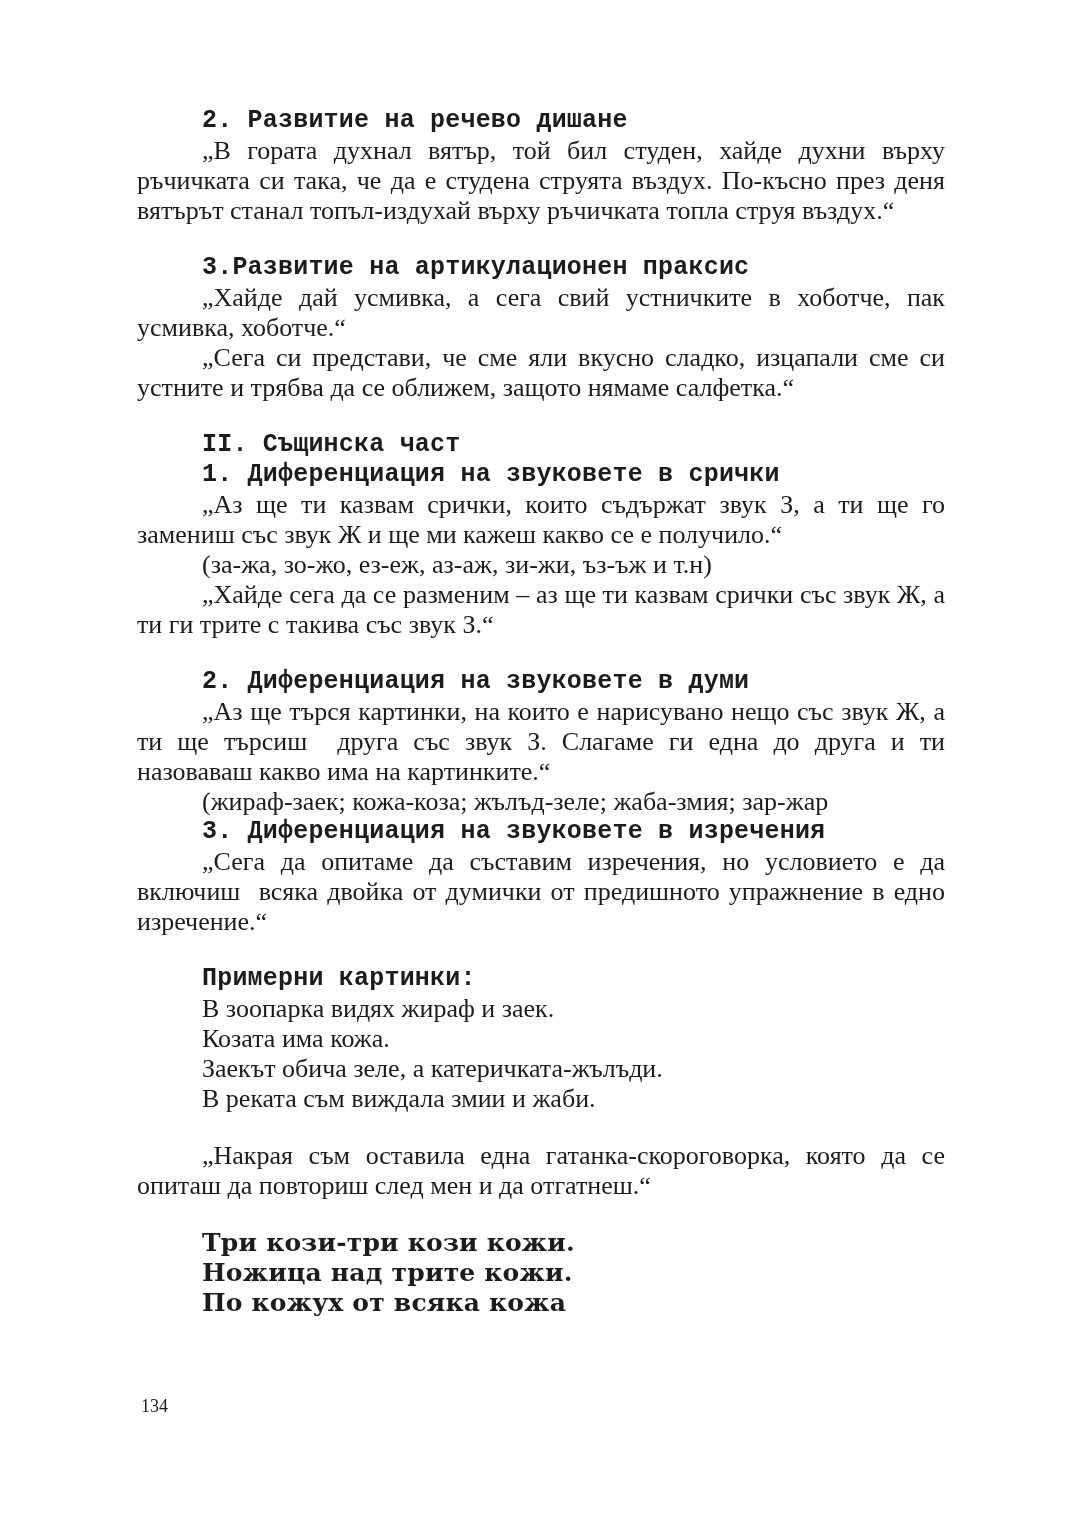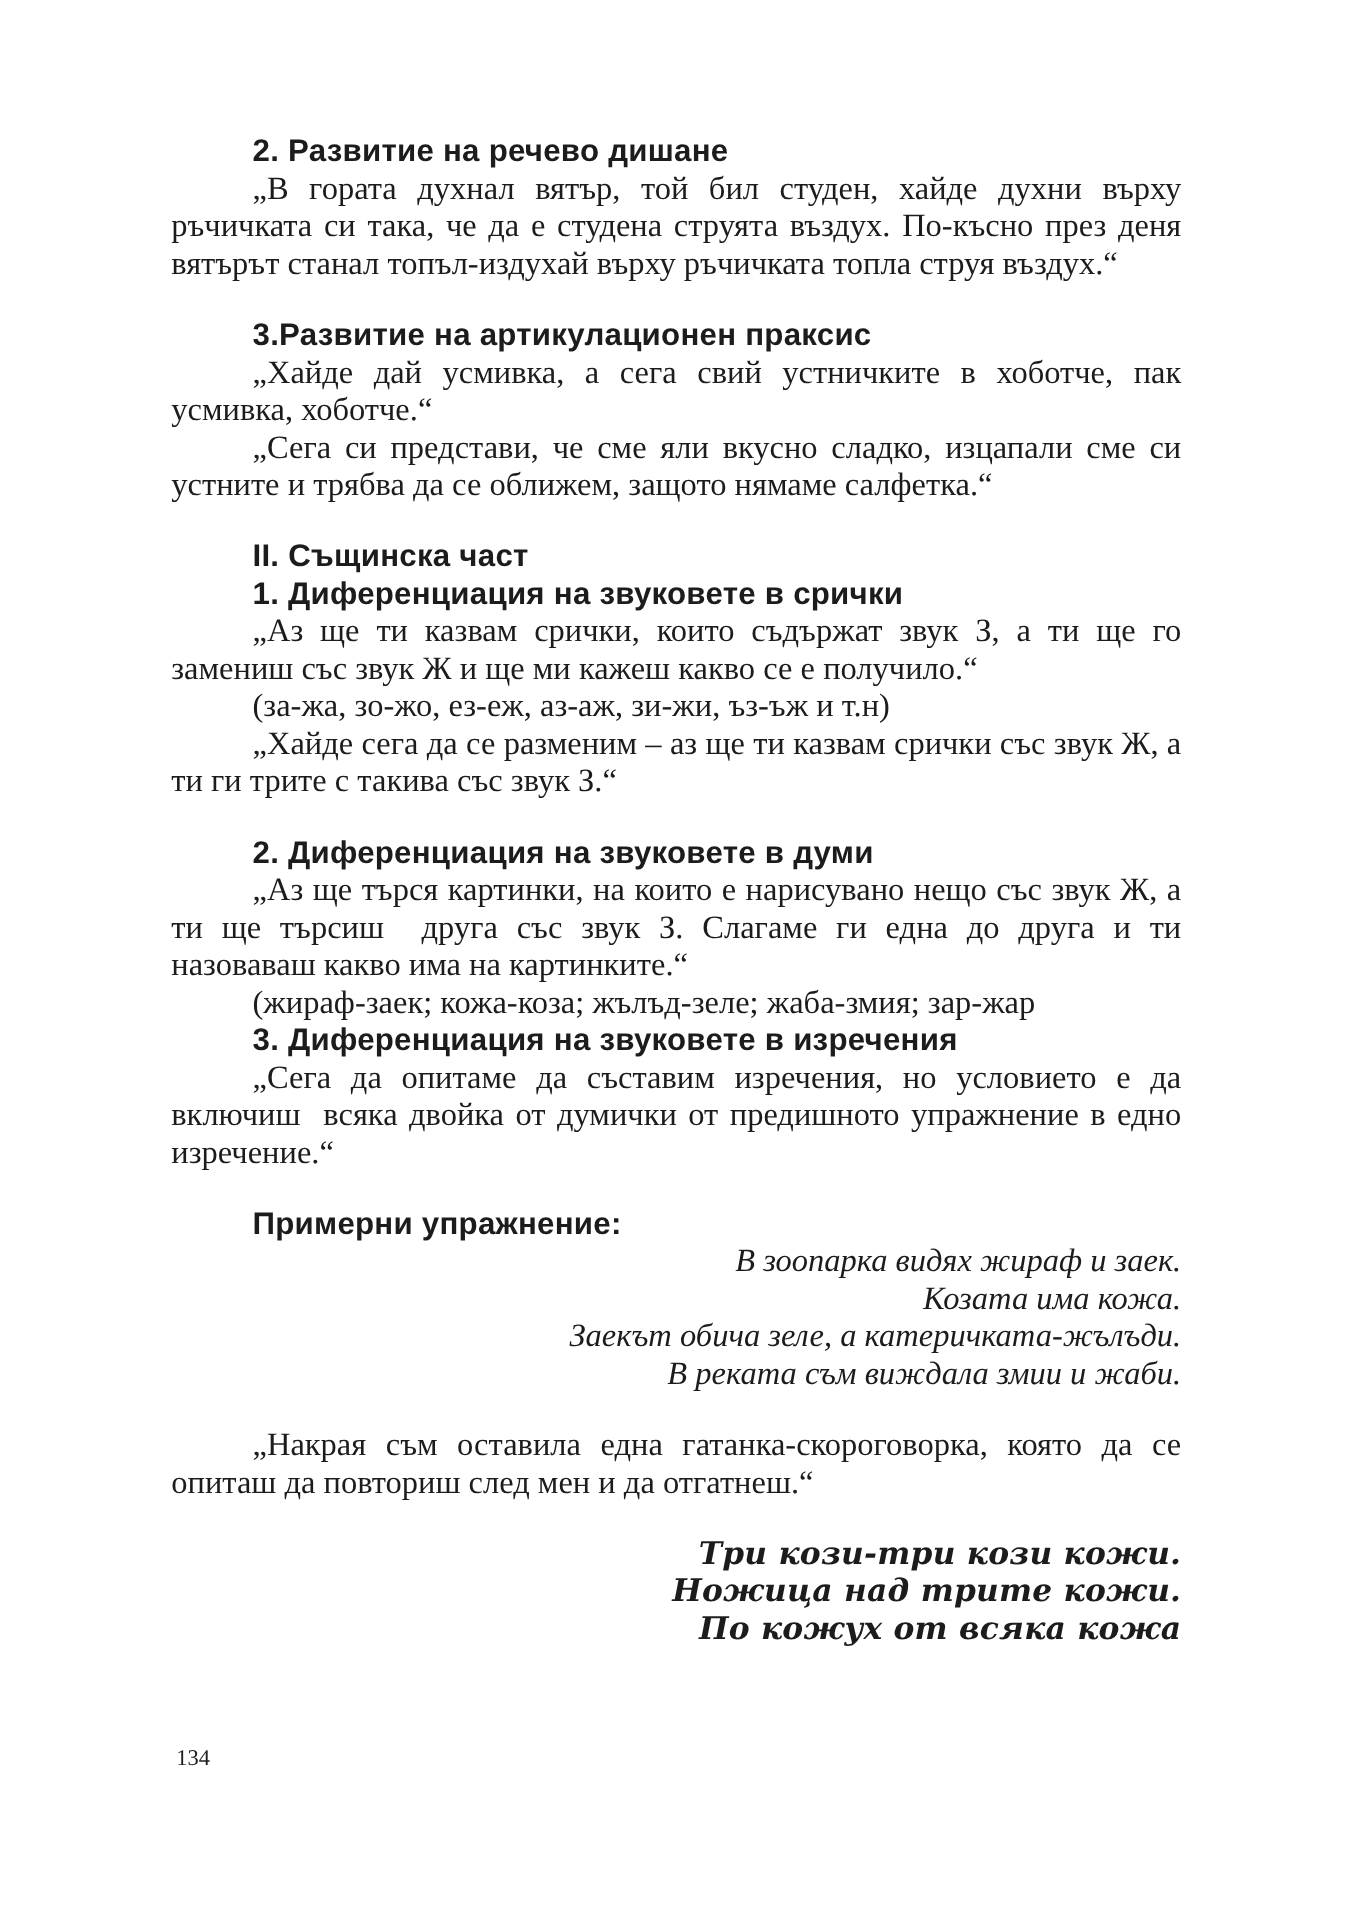--- a/index.html
+++ b/index.html
@@ -21,33 +21,32 @@
     line-height: 30px;
     text-align: justify;
   }
   .h {
     margin: 0;
     font-size: 25px;
     line-height: 30px;
     font-weight: bold;
     text-indent: 65px;
     text-align: left;
-    font-family: Liberation Sans, sans-serif;
+    font-family: Liberation Mono, monospace;
     letter-spacing: 0.2px;
   }
   .para {
     margin: 0;
     text-indent: 65px;
     white-space: pre-wrap;
   }
   .line {
     margin: 0;
     text-indent: 65px;
-    text-align: right;
-    font-style: italic;
+    text-align: left;
   }
   .bold {
     font-weight: bold;
     font-family: "DejaVu Serif", "Liberation Serif", serif;
     font-size: 25px;
     letter-spacing: 0.2px;
   }
   .gap { margin-top: 27px; }
   .page-number {
     position: absolute;
@@ -75,21 +74,21 @@
     <p class="para">„Аз ще ти казвам срички, които съдържат звук З, а ти ще го замениш със звук Ж и ще ми кажеш какво се е получило.“</p>
     <p class="para">(за-жа, зо-жо, ез-еж, аз-аж, зи-жи, ъз-ъж и т.н)</p>
     <p class="para">„Хайде сега да се разменим – аз ще ти казвам срички със звук Ж, а ти ги трите с такива със звук З.“</p>
 
     <h3 class="h gap">2. Диференциация на звуковете в думи</h3>
     <p class="para">„Аз ще търся картинки, на които е нарисувано нещо със звук Ж, а ти ще търсиш  друга със звук З. Слагаме ги една до друга и ти назоваваш какво има на картинките.“</p>
     <p class="para">(жираф-заек; кожа-коза; жълъд-зеле; жаба-змия; зар-жар</p>
     <h3 class="h">3. Диференциация на звуковете в изречения</h3>
     <p class="para">„Сега да опитаме да съставим изречения, но условието е да включиш  всяка двойка от думички от предишното упражнение в едно изречение.“</p>
 
-    <h3 class="h gap">Примерни упражнение:</h3>
+    <h3 class="h gap">Примерни картинки:</h3>
     <p class="line">В зоопарка видях жираф и заек.</p>
     <p class="line">Козата има кожа.</p>
     <p class="line">Заекът обича зеле, а катеричката-жълъди.</p>
     <p class="line">В реката съм виждала змии и жаби.</p>
 
     <p class="para gap">„Накрая съм оставила една гатанка-скороговорка, която да се опиташ да повториш след мен и да отгатнеш.“</p>
 
     <p class="line bold gap">Три кози-три кози кожи.</p>
     <p class="line bold">Ножица над трите кожи.</p>
     <p class="line bold">По кожух от всяка кожа</p>

